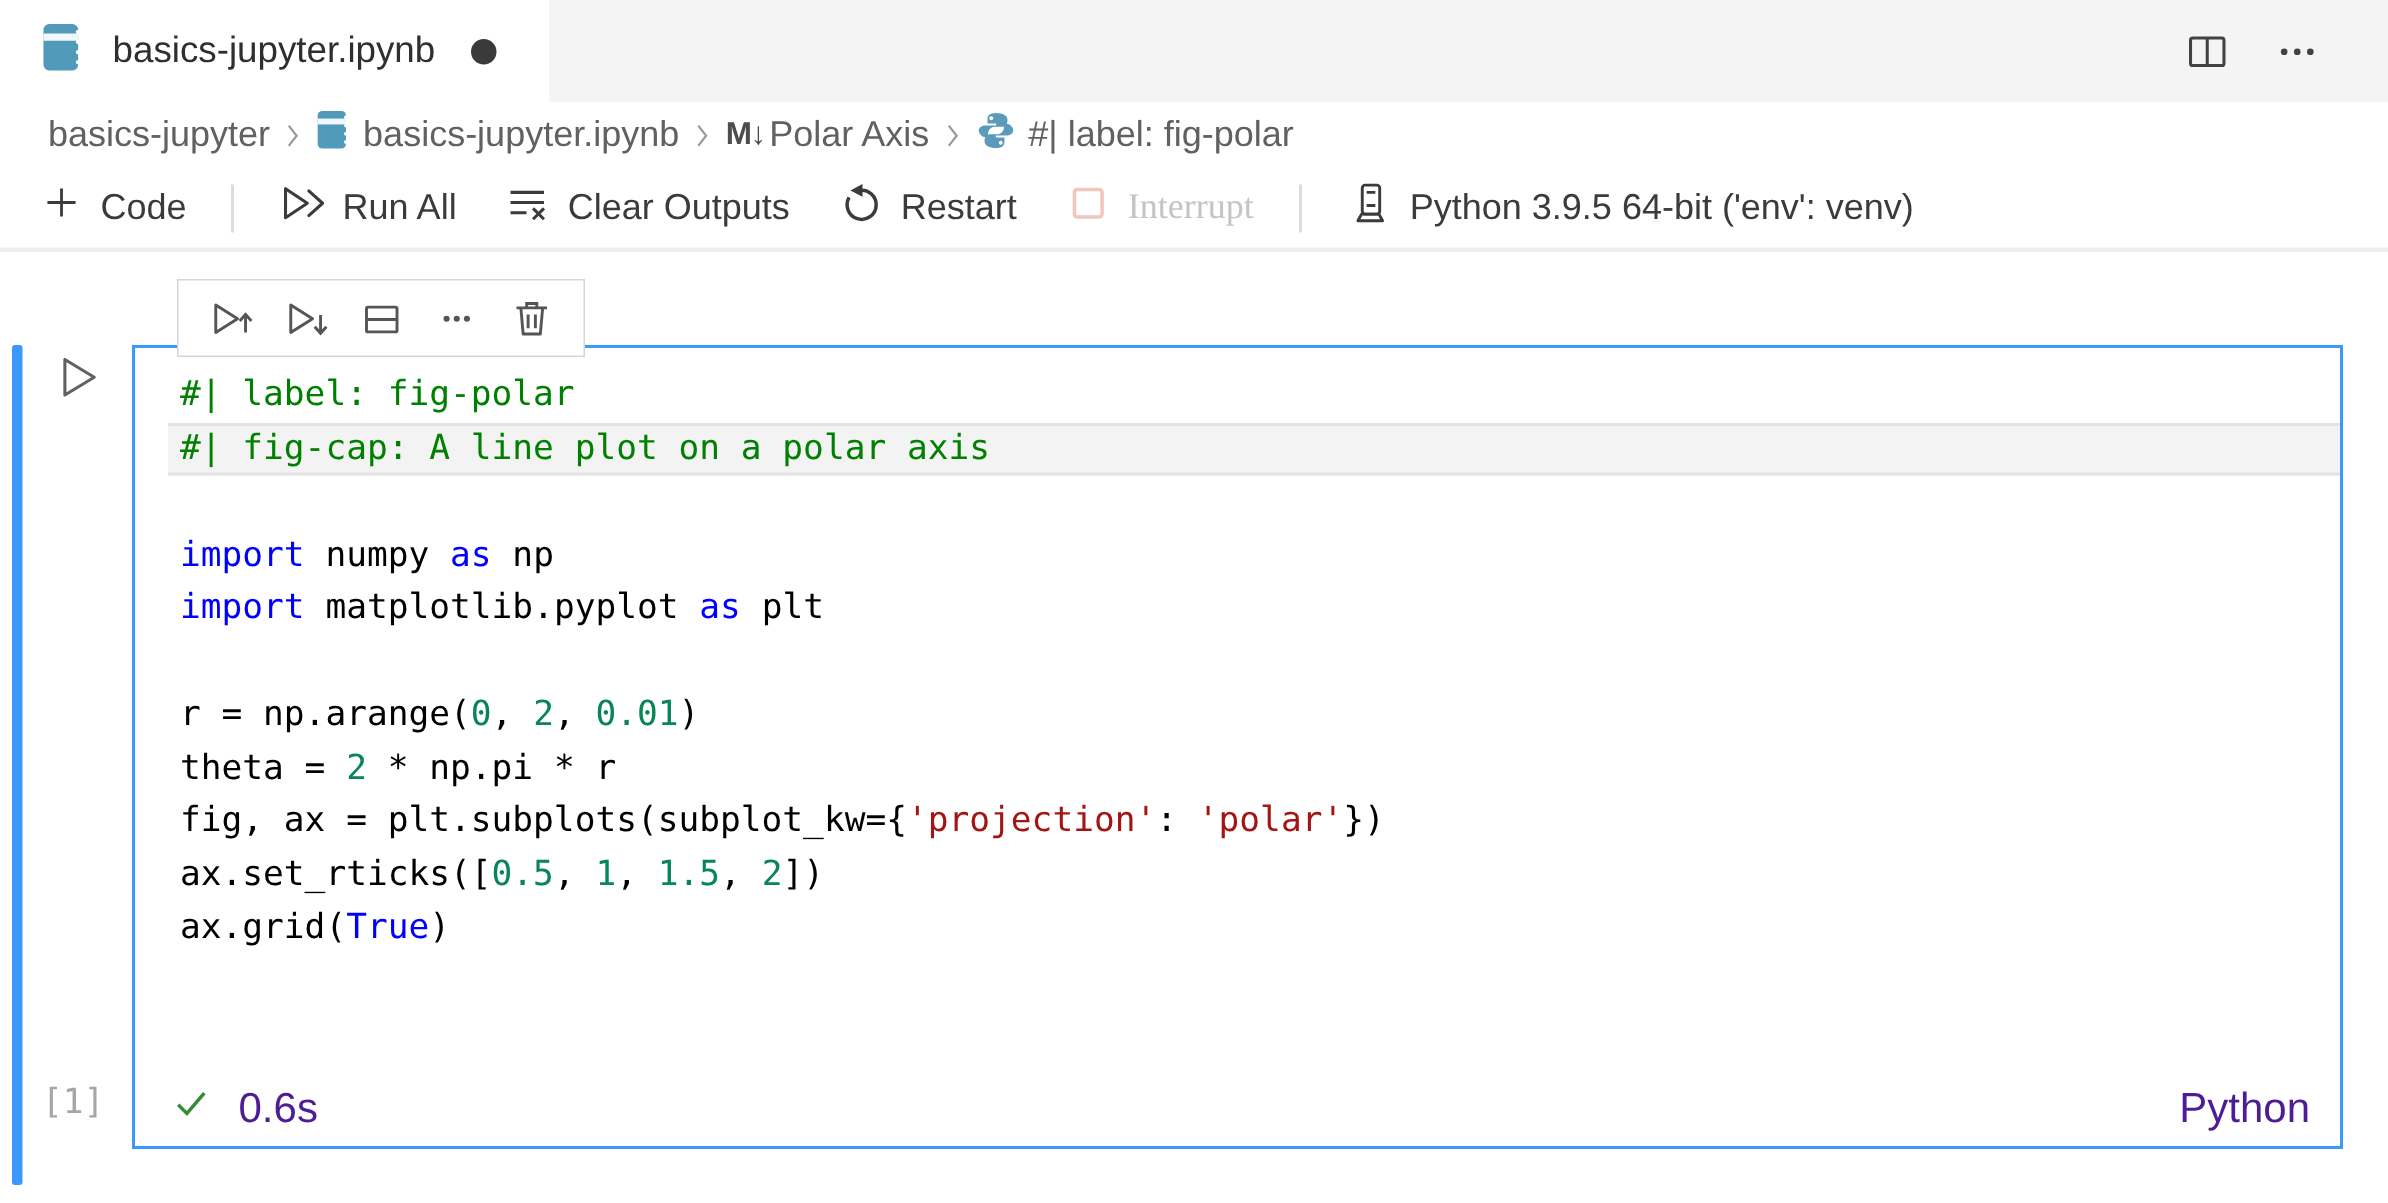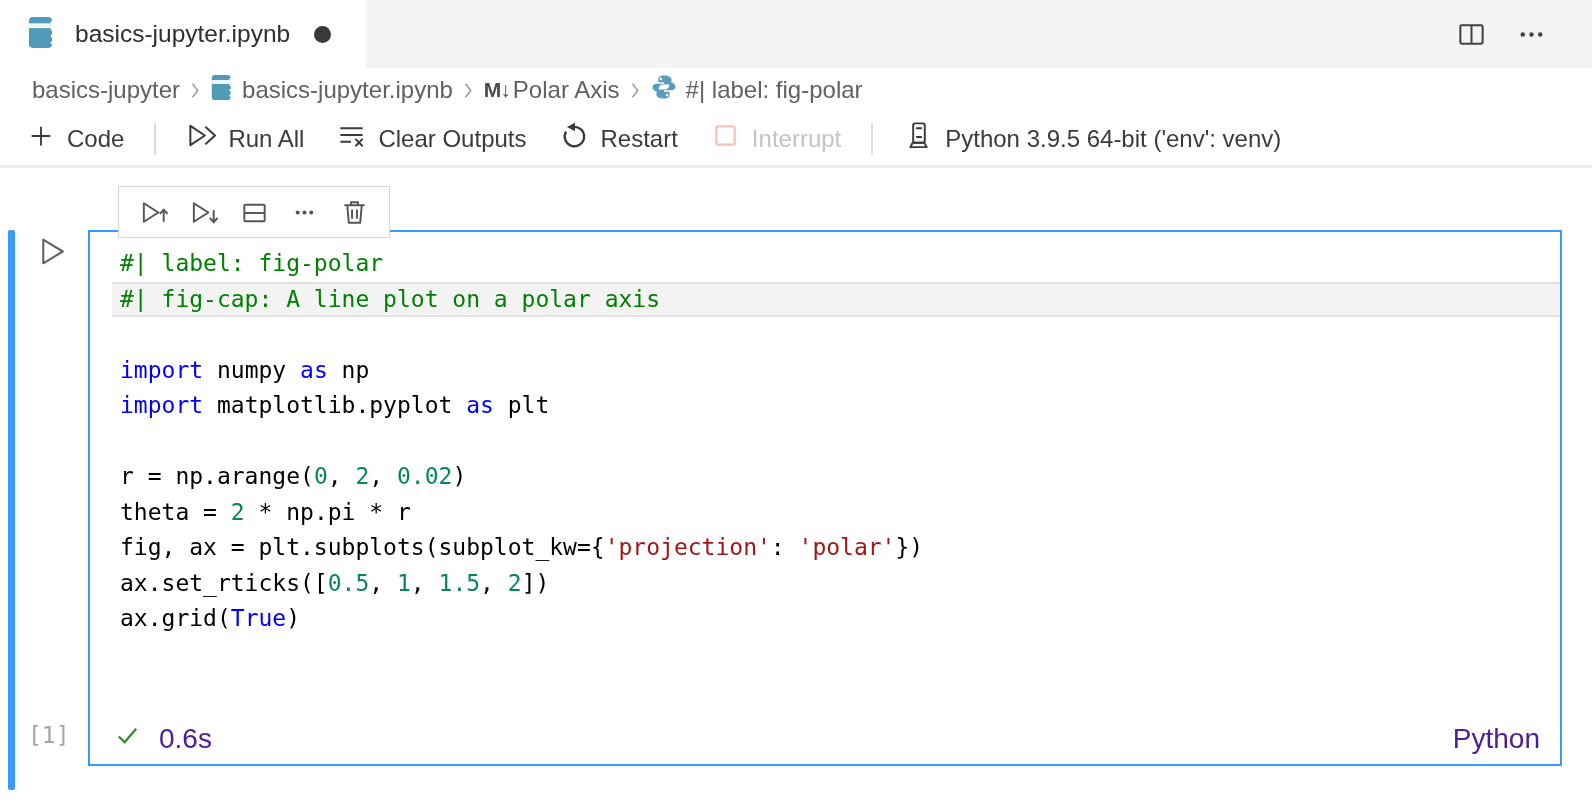--- a/index.html
+++ b/index.html
@@ -20,21 +20,21 @@
                  padding-left:32px; font-size:24px; color:#616161; }
   .crumb { display:flex; align-items:center; gap:9px; cursor:default; }
   .chev { margin:0 8px; display:flex; align-items:center; }
   .md-glyph { font-weight:700; font-size:21px; color:#4d4d4d; letter-spacing:-1px; }
 
   
   .nb-toolbar { height:56px; background:#fff; border-bottom:3px solid #ededed;
                 display:flex; align-items:center; padding-left:10px;
                 font-size:24px; color:#3b3b3b; }
   .tb-btn { display:flex; align-items:center; gap:11px; padding:0 16px; height:44px; border-radius:6px;justify-content:space-between; }
-  .tb-btn.disabled { color:#c4c4c4; }
+  .tb-btn.disabled { color:#c4c4c4;font-family:Liberation Serif, serif; }
   .tb-sep { width:2px; height:32px; background:#dcdcdc; margin:0 14px; }
 
   
   .editor { position:relative; height:631px; background:#fff; }
   .focus-bar { position:absolute; left:8px; top:62px; width:7px; height:560px;
                background:var(--focus-border); border-radius:2px; }
   .run-cell { position:absolute; left:34px; top:66px; width:36px; height:36px; }
   .exec-count { position:absolute; left:28px; top:554px; font-family:"DejaVu Sans Mono",monospace;
                 font-size:23px; color:#a6a6a6; }
   .cell { position:absolute; left:88px; top:62px; width:1474px; height:536px;
@@ -256,21 +256,21 @@
         </span>
       </div>
 
       <div class="code">
           <div class="code-line"><span class="tok-comment">#| label: fig-polar</span></div>
           <div class="code-line hl"><span class="tok-comment">#| fig-cap: A line plot on a polar axis</span></div>
           <div class="code-line"></div>
           <div class="code-line"><span class="tok-keyword">import</span><span class="tok-plain"> numpy </span><span class="tok-keyword">as</span><span class="tok-plain"> np</span></div>
           <div class="code-line"><span class="tok-keyword">import</span><span class="tok-plain"> matplotlib.pyplot </span><span class="tok-keyword">as</span><span class="tok-plain"> plt</span></div>
           <div class="code-line"></div>
-          <div class="code-line"><span class="tok-plain">r = np.arange(</span><span class="tok-number">0</span><span class="tok-plain">, </span><span class="tok-number">2</span><span class="tok-plain">, </span><span class="tok-number">0.02</span><span class="tok-plain">)</span></div>
+          <div class="code-line"><span class="tok-plain">r = np.arange(</span><span class="tok-number">0</span><span class="tok-plain">, </span><span class="tok-number">2</span><span class="tok-plain">, </span><span class="tok-number">0.01</span><span class="tok-plain">)</span></div>
           <div class="code-line"><span class="tok-plain">theta = </span><span class="tok-number">2</span><span class="tok-plain"> * np.pi * r</span></div>
           <div class="code-line"><span class="tok-plain">fig, ax = plt.subplots(subplot_kw={</span><span class="tok-string">'projection'</span><span class="tok-plain">: </span><span class="tok-string">'polar'</span><span class="tok-plain">})</span></div>
           <div class="code-line"><span class="tok-plain">ax.set_rticks([</span><span class="tok-number">0.5</span><span class="tok-plain">, </span><span class="tok-number">1</span><span class="tok-plain">, </span><span class="tok-number">1.5</span><span class="tok-plain">, </span><span class="tok-number">2</span><span class="tok-plain">])</span></div>
           <div class="code-line"><span class="tok-plain">ax.grid(</span><span class="tok-keyword">True</span><span class="tok-plain">)</span></div>
         </div>
 
       <div class="cell-footer">
         <span>
           <svg viewBox="0 0 28 28" width="27" height="27">
             <path d="M5 15l6 6 12-14" fill="none" stroke="var(--success-check)" stroke-width="2.4"></path>

